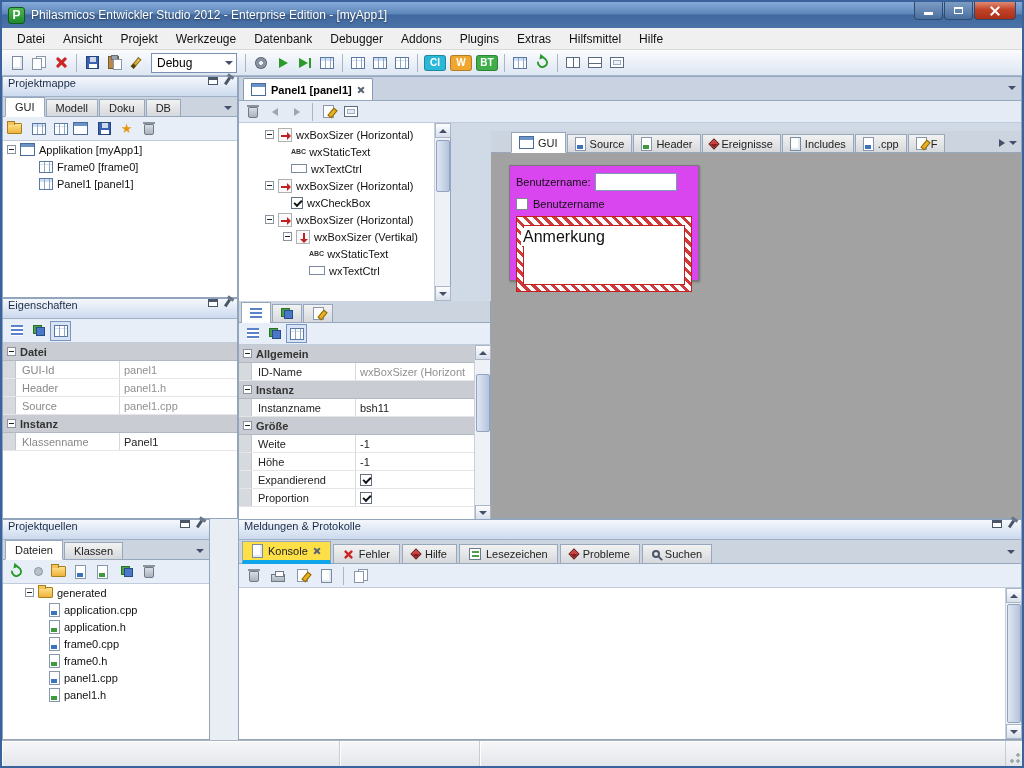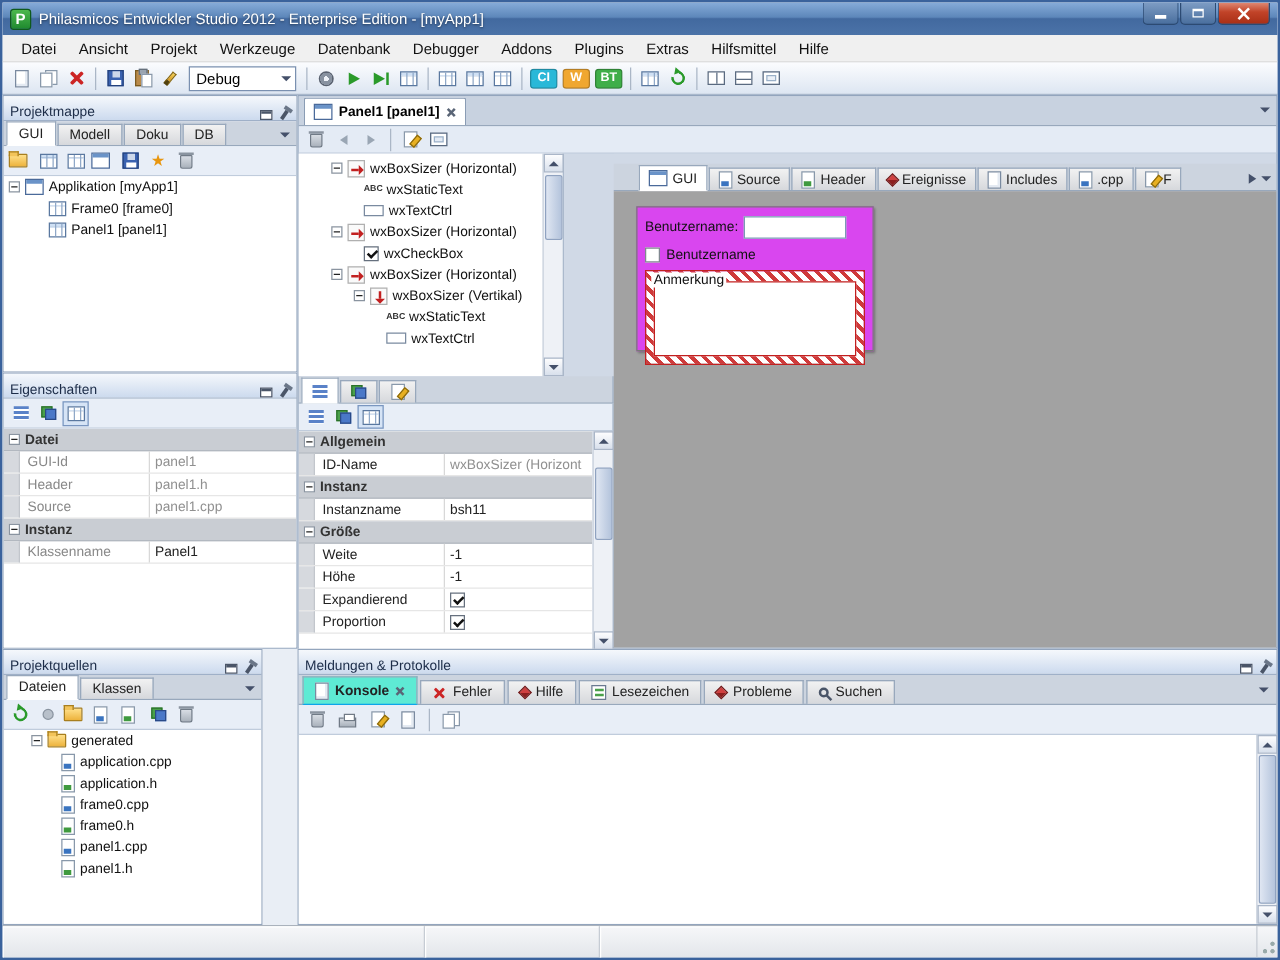--- a/index.html
+++ b/index.html
@@ -109,21 +109,21 @@
   .star{color:#e8960f;font-size:13px;line-height:13px}
 
   .exp{position:relative;width:9px;height:9px;border:1px solid #8a94a0;background:#fff;flex:none;margin-right:4px}
   .exp::before{content:"";position:absolute;left:1px;right:1px;top:50%;height:1px;margin-top:-1px;background:#222}
   .chk{position:relative;width:12px;height:12px;border:1px solid #66707e;background:#fff;flex:none}
   .chk.on::before{content:"";position:absolute;left:2px;top:2px;width:6px;height:3px;border-left:2px solid #111;border-bottom:2px solid #111;transform:rotate(-45deg)}
 
   
   .panel{position:absolute;border:1px solid #93a5bd;background:#fff;display:flex;flex-direction:column}
   .phdr{height:20px;flex:none;background:linear-gradient(#f5f8fc,#ccdaee);border-bottom:1px solid #9fb0c8;
-    display:flex;align-items:flex-end;padding:0 5px;color:#1c2c48;font-size:11px}
+    display:flex;align-items:flex-start;padding:0 5px;color:#1c2c48;font-size:11px}
   .phdr-icons{margin-left:auto;display:flex;align-items:center;gap:5px}
   .ptabs{height:20px;flex:none;background:#ccd4df;display:flex;align-items:flex-end;padding-left:2px;border-bottom:1px solid #98a8bc}
   .ptab{height:17px;display:flex;align-items:center;padding:0 9px;font-size:11px;background:linear-gradient(#f2f2f2,#d6d8dc);
     border:1px solid #98a8bc;border-bottom:none;margin-right:1px;color:#222}
   .ptab.active{background:#fff;height:20px;margin-bottom:-1px;border-bottom:1px solid #fff}
   .ptabs .chev{margin-left:auto;margin-right:5px;margin-bottom:6px}
   .ptools{height:24px;flex:none;background:#e8eef7;border-bottom:1px solid #c0ccdc;display:flex;align-items:center;padding:0 3px;gap:1px}
   .ptools .tb{width:21px;height:20px}
   .tb.pressed{border:1px solid #7a96c0;background:#d6e4f6}
   .tree{flex:1;background:#fff;overflow:hidden;padding-top:0}
@@ -174,27 +174,27 @@
   .dz-right{margin-left:auto;display:flex;align-items:center;gap:4px;padding-right:4px;margin-bottom:5px}
   .canvas{position:absolute;left:0;top:30px;right:0;bottom:0;background:#a2a2a2;overflow:hidden}
   .form-preview{position:absolute;left:18px;top:12px;width:190px;height:116px;background:#d946ef;border:1px solid #787878;box-shadow:1px 1px 2px rgba(0,0,0,.3)}
   .fp-row1{display:flex;align-items:center;padding:7px 6px 0 6px;gap:4px;font-size:11px;color:#111}
   .fp-input{width:82px;height:18px;background:#fff;border:1px solid #7a9ab5}
   .fp-row2{display:flex;align-items:center;padding:7px 6px 0 6px;gap:5px;font-size:11px;color:#111}
   .fp-chk{width:12px;height:12px;background:#fff;border:1px solid #808890}
   .hatch{position:relative;margin:6px 6px 0 6px;height:76px;border:1px solid #c22020;
     background:repeating-linear-gradient(45deg,#cf3a3a 0 3px,#fff 3px 7px)}
   .hatch-inner{position:absolute;left:6px;right:6px;top:8px;bottom:6px;background:#fff;border:1px solid #c22020}
-  .hatch-label{position:absolute;top:1px;left:4px;z-index:2;background:#fff;padding:0 2px;font-size:11px;color:#111}
+  .hatch-label{position:absolute;top:11px;left:4px;z-index:2;background:#fff;padding:0 2px;font-size:16px;color:#111}
 
   
   #messages{left:236px;top:517px;width:784px;height:221px}
   .mtabs{height:24px;flex:none;background:#ccd4df;border-bottom:1px solid #98a8bc;display:flex;align-items:flex-end;padding-left:3px;position:relative}
   .mtab{height:19px;display:flex;align-items:center;gap:5px;padding:0 9px;font-size:11px;background:linear-gradient(#f2f2f2,#d6d8dc);border:1px solid #98a8bc;border-bottom:none;margin-right:2px;color:#222}
-  .mtab.active{background:#5eead4;height:23px;margin-bottom:-1px;border-bottom:1px solid #0ea5e9;font-weight:bold}
+  .mtab.active{background:#fde047;height:23px;margin-bottom:-1px;border-bottom:4px solid #0ea5e9;font-weight:normal}
   .mtabs .chev{position:absolute;right:6px;top:10px}
   .mtools{height:24px;flex:none;background:#e8eef7;border-bottom:1px solid #c0ccdc;display:flex;align-items:center;padding:0 4px;gap:2px}
   .mtools .tb{width:22px;height:20px}
   .console{flex:1;display:flex;background:#fff}
   .console-out{flex:1}
 
   
   .statusbar{position:absolute;left:0;bottom:0;right:0;height:26px;background:linear-gradient(#f6f7f9,#e3e6ea);border-top:1px solid #aab2bc;display:flex}
   .scell{border-right:1px solid #c6ccd4;box-shadow:inset 1px 1px 0 #fff}
   .grip{width:16px;background:

